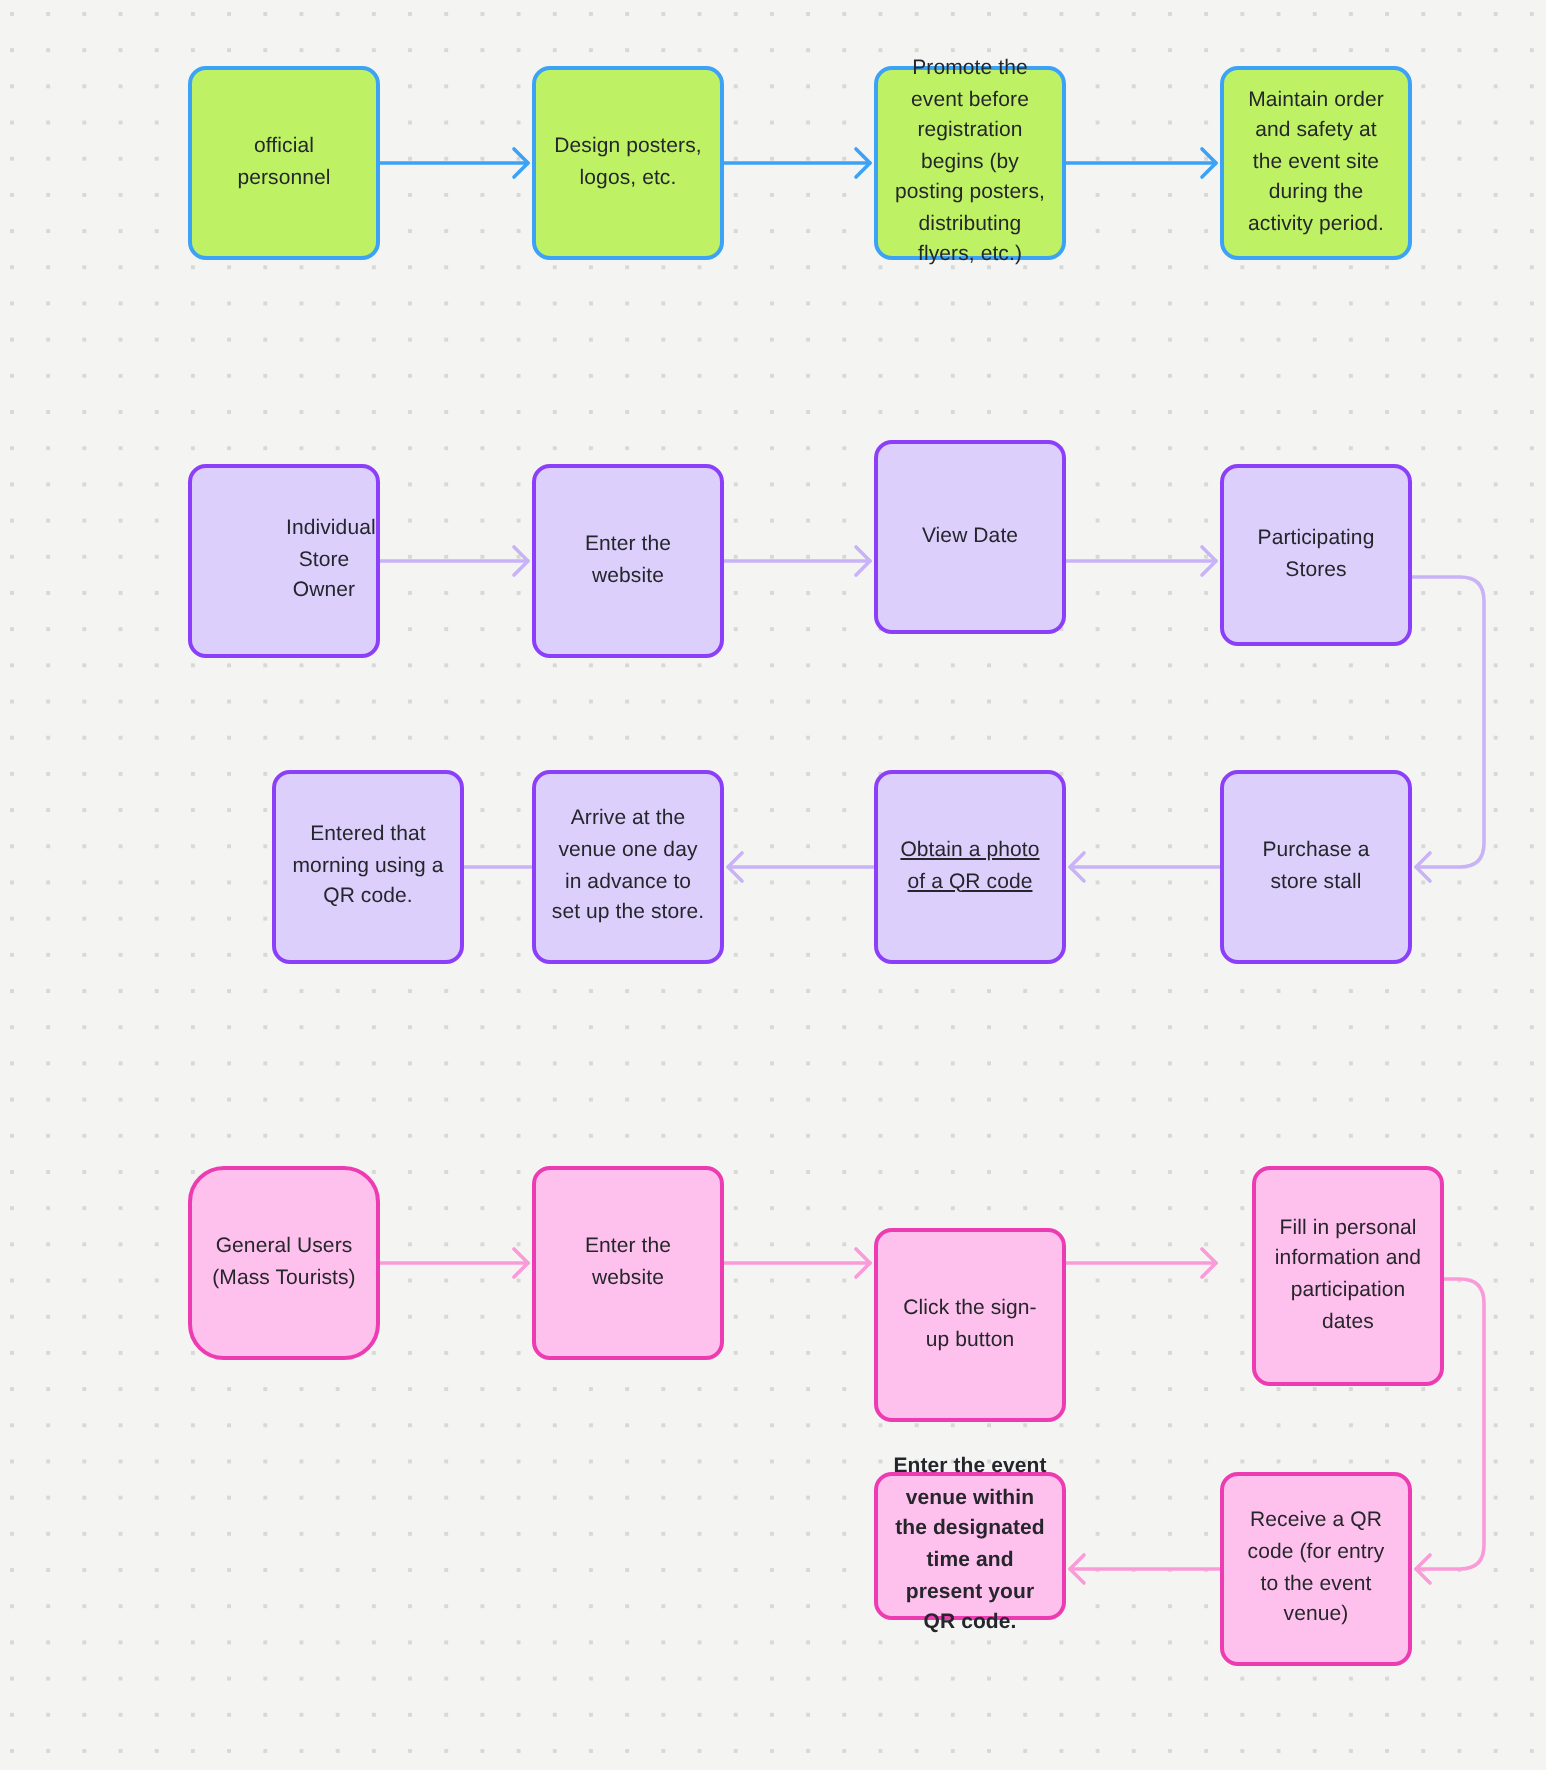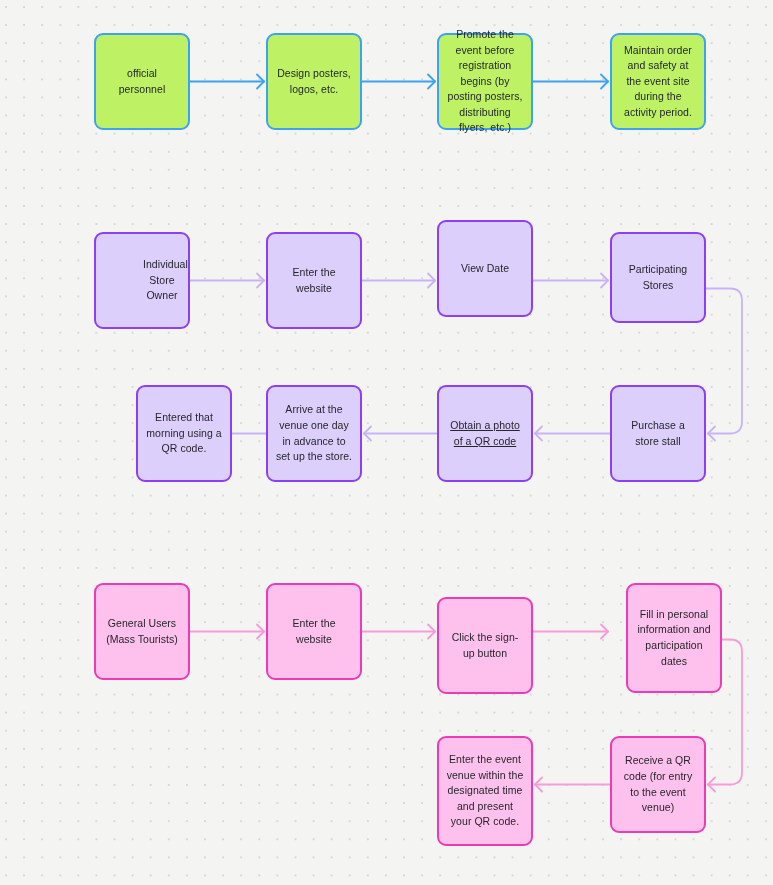--- a/index.html
+++ b/index.html
@@ -102,32 +102,32 @@
       </div>
       <div class="node purple" style="left: 266px; top: 385px; width: 96px; height: 97px;">
         <span>Arrive at the venue one day in advance to set up the store.</span>
       </div>
       <div class="node purple" style="left: 437px; top: 385px; width: 96px; height: 97px; text-decoration: underline;">
         <span>Obtain a photo of a QR code</span>
       </div>
       <div class="node purple" style="left: 610px; top: 385px; width: 96px; height: 97px;">
         <span>Purchase a store stall</span>
       </div>
-      <div class="node pink" style="left: 94px; top: 583px; width: 96px; height: 97px;">
+      <div class="node pink" style="left: 94px; top: 583px; width: 96px; height: 97px; border-radius: 18px;">
         <span>General Users (Mass Tourists)</span>
       </div>
       <div class="node pink" style="left: 266px; top: 583px; width: 96px; height: 97px;">
         <span>Enter the website</span>
       </div>
-      <div class="node pink" style="left: 437px; top: 597px; width: 96px; height: 97px;">
+      <div class="node pink" style="left: 437px; top: 614px; width: 96px; height: 97px;">
         <span>Click the sign-up button</span>
       </div>
       <div class="node pink" style="left: 610px; top: 583px; width: 96px; height: 110px; margin-left: 16px;">
         <span>Fill in personal information and participation dates</span>
       </div>
-      <div class="node pink" style="left: 437px; top: 736px; width: 96px; height: 110px;">
+      <div class="node pink" style="left: 437px; top: 736px; width: 96px; height: 74px; font-weight: bold;">
         <span>Enter the event venue within the designated time and present your QR code.</span>
       </div>
       <div class="node pink" style="left: 610px; top: 736px; width: 96px; height: 97px;">
         <span>Receive a QR code (for entry to the event venue)</span>
       </div>
     </div>
 </div>
 
 </body></html>

